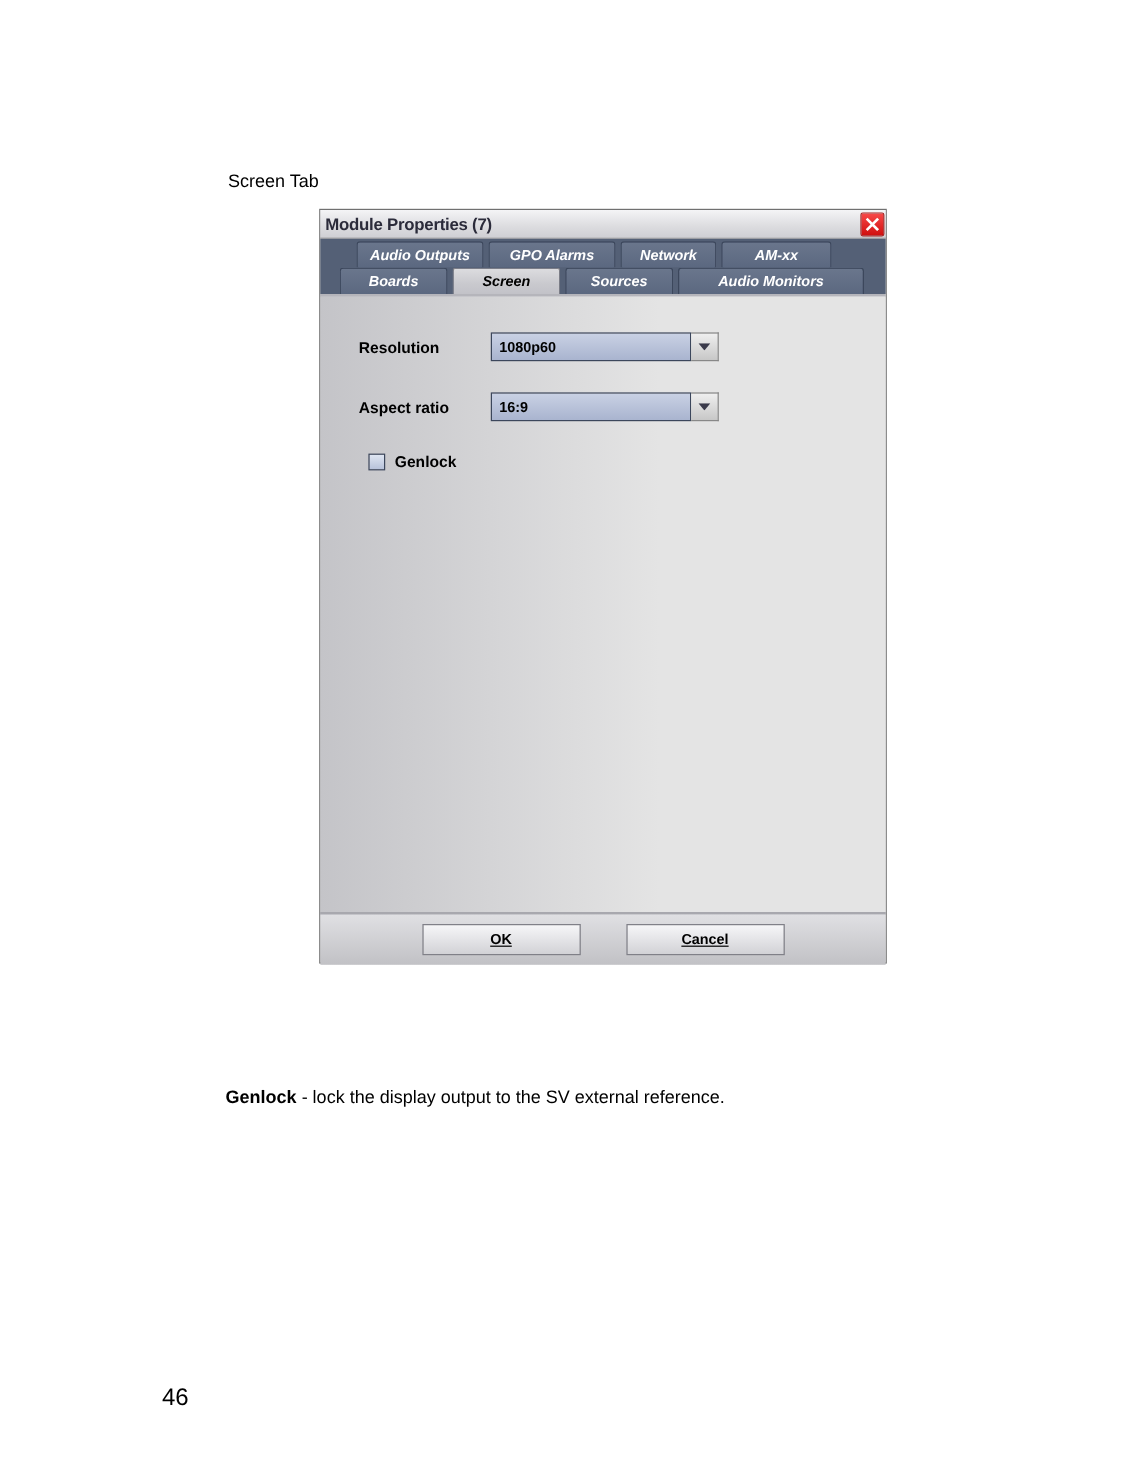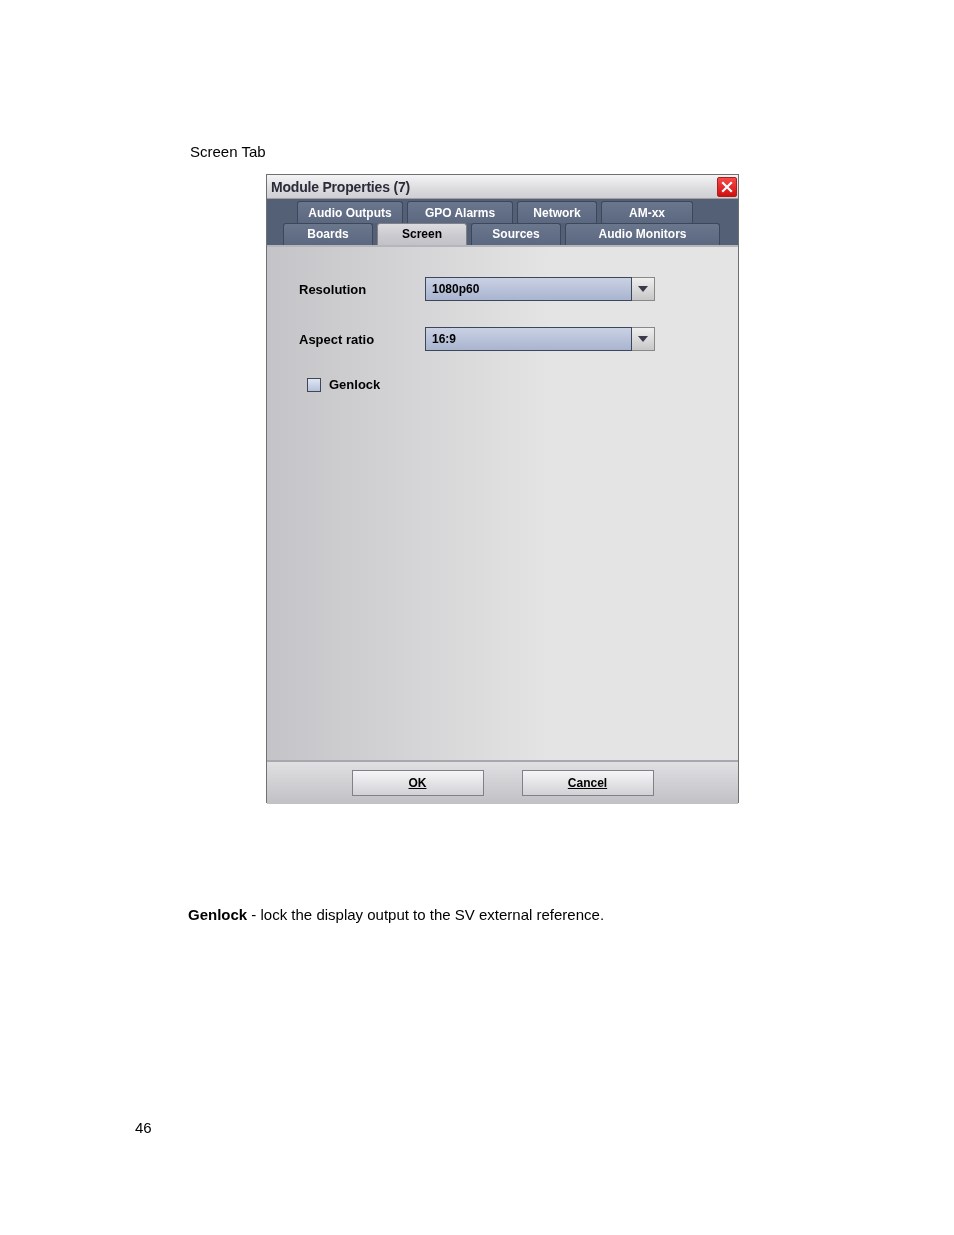--- a/index.html
+++ b/index.html
@@ -64,20 +64,21 @@
     position: relative;
     height: 46px;
     background: #546076;
     display: flex;
     flex-direction: column;
   }
   .tab-row {
     display: flex;
     position: relative;
     height: 23px;
+    font-style: italic;
   }
   .tab {
     flex: 0 0 auto;
     height: 22px;
     box-sizing: border-box;
     background: linear-gradient(to bottom,#6a768c,#5b6880);
     color: #fff;
     font-weight: bold;
     font-size: 12px;
     border: 1px solid #3c475c;
@@ -114,24 +115,23 @@
     margin-bottom:26px;
   }
   .label {
     width: 110px;
     font-weight: bold;
     font-size: 13px;
     color:#000;
   }
   .drop {
     position:relative;
-    width:230px;
+    width:190px;
     height:24px;
     display:flex;
-    margin-left:16px;
   }
   .drop-input {
     flex:1;
     border:1px solid #3c475c;
     background: linear-gradient(to bottom, #c9d1e4 0%, #a9b4cf 100%);
     box-sizing:border-box;
     padding: 0 6px;
     font-weight:bold;
     font-size:12px;
     color:#000;
@@ -187,22 +187,22 @@
     font-size:15px;
     line-height:1.3;
   }
   .desc1 { top: 845px; }
   .desc2 { top: 875px; }
   .desc3 { top: 905px; }
   .desc b { font-weight:bold; }
   .page-num {
     position:absolute;
     left:135px;
-    top:1119px;
-    font-size:15px;
+    top:1154px;
+    font-size:20px;
   }
 </style>
 </head>
 <body>
 
 <div class="page">
   <div class="section-title">Screen Tab</div>
 
   <div class="dialog">
     <div class="titlebar">

